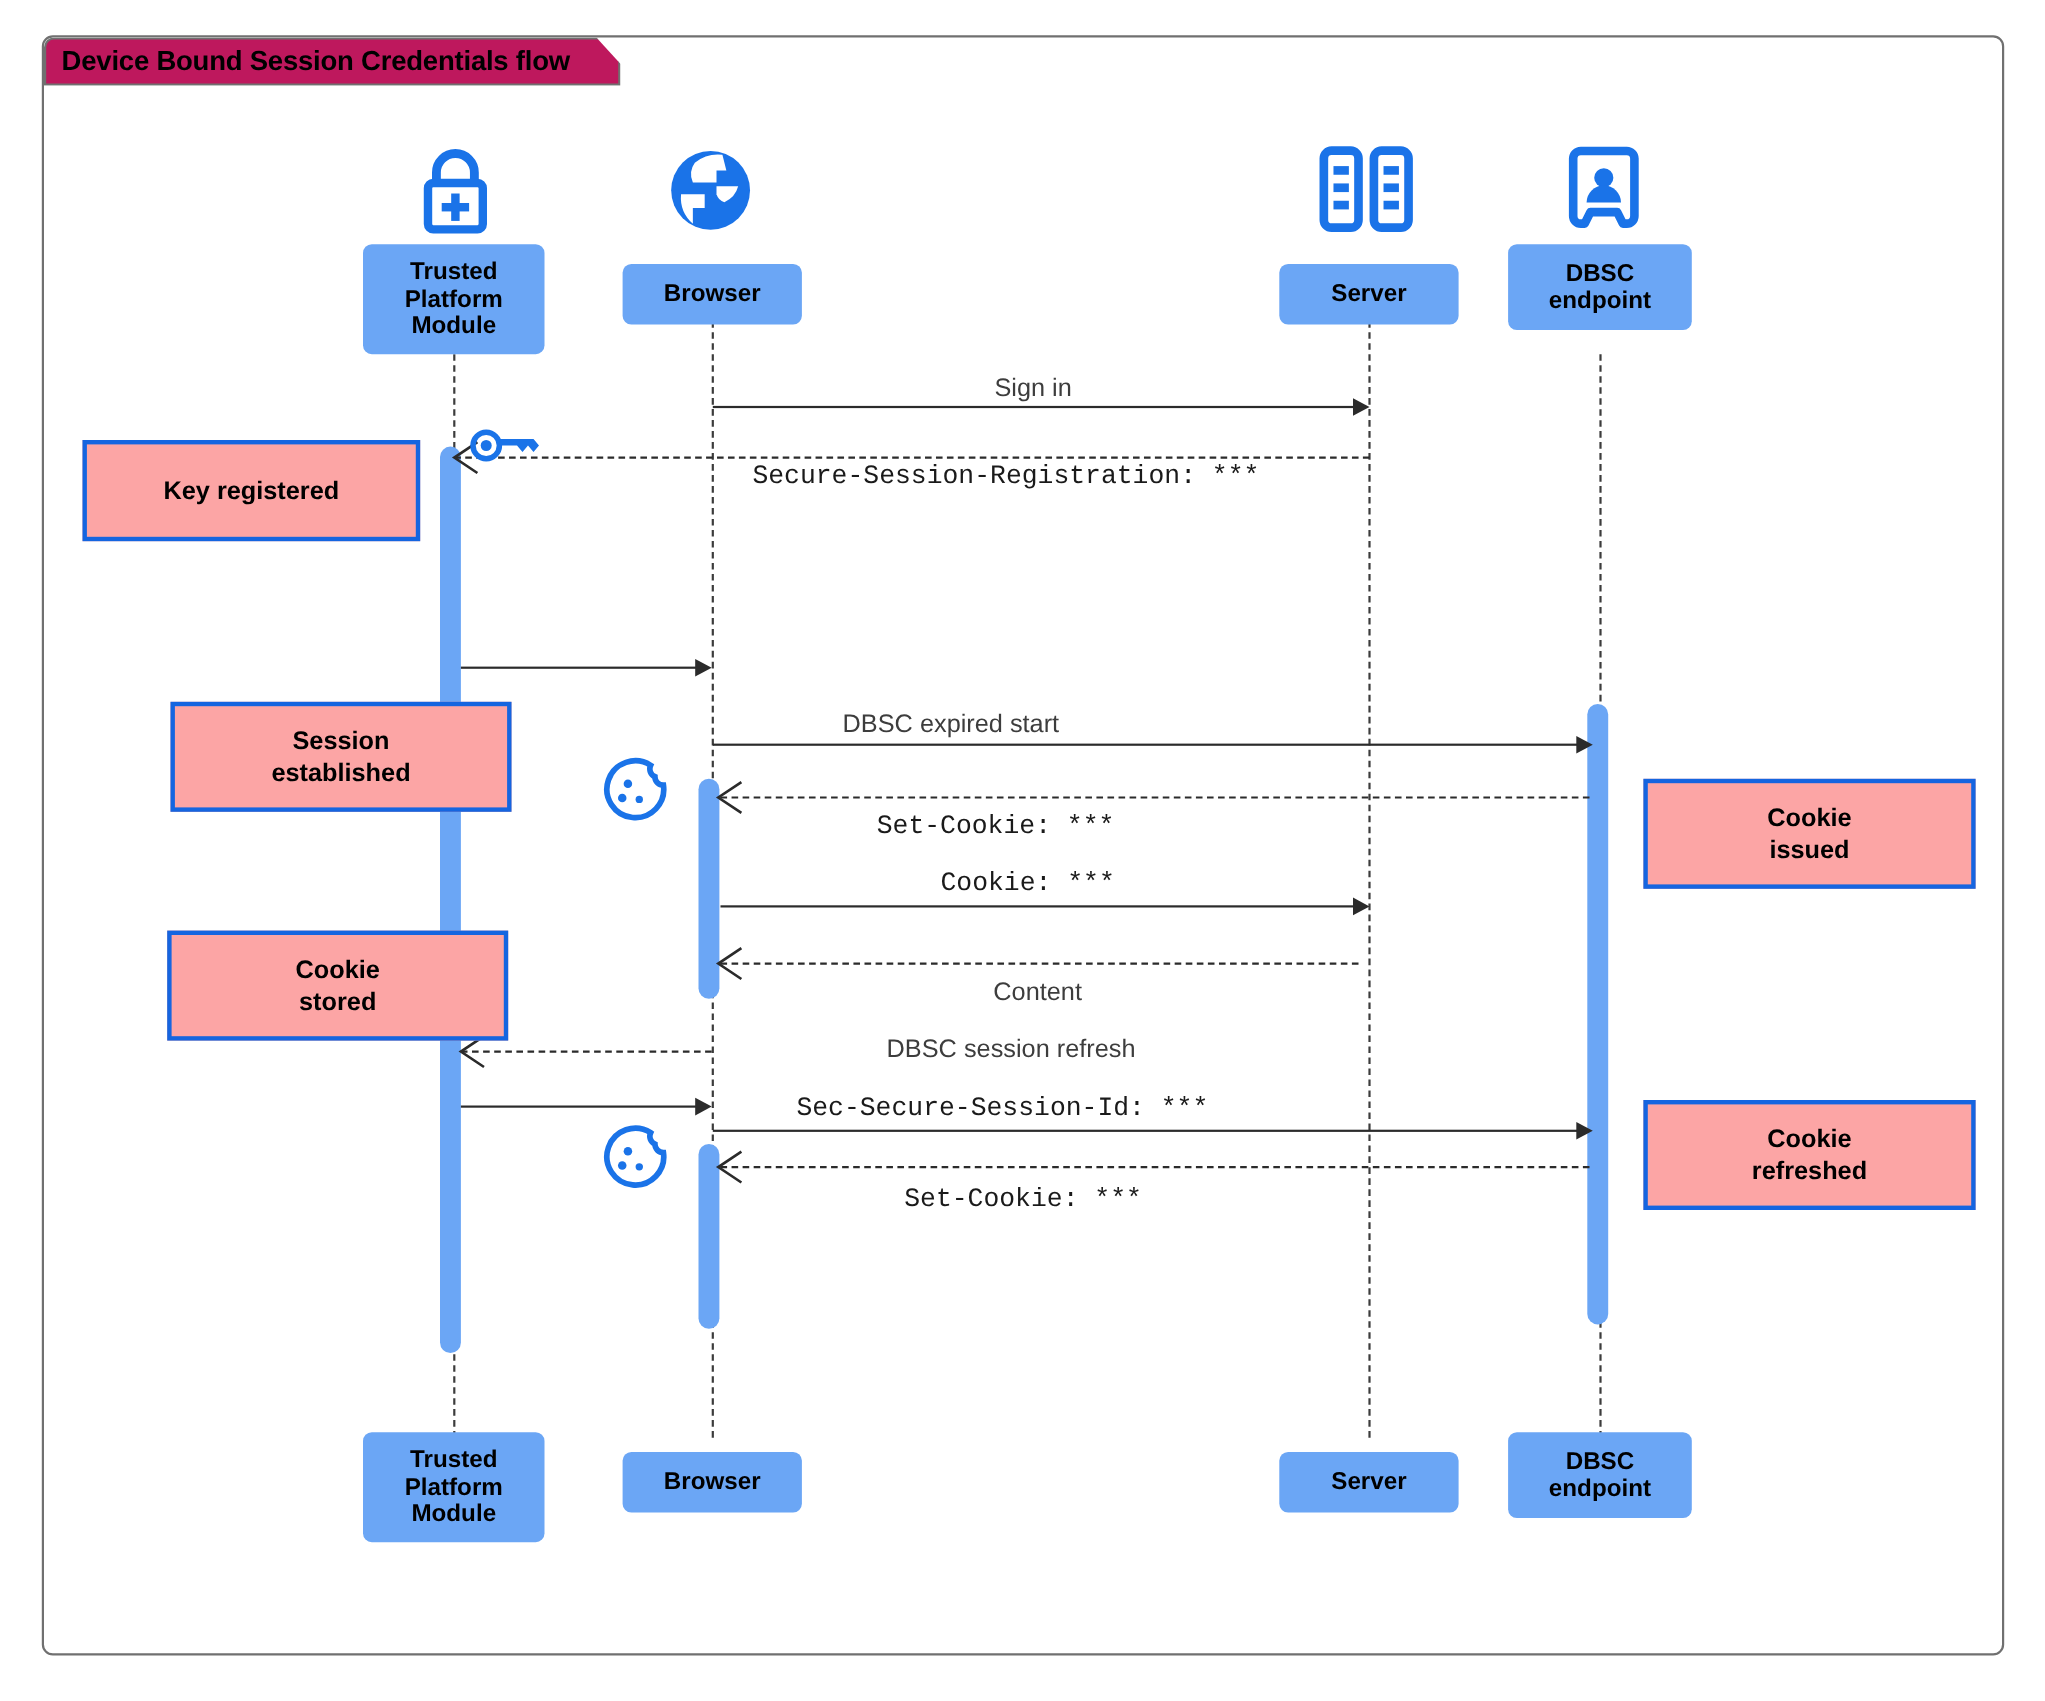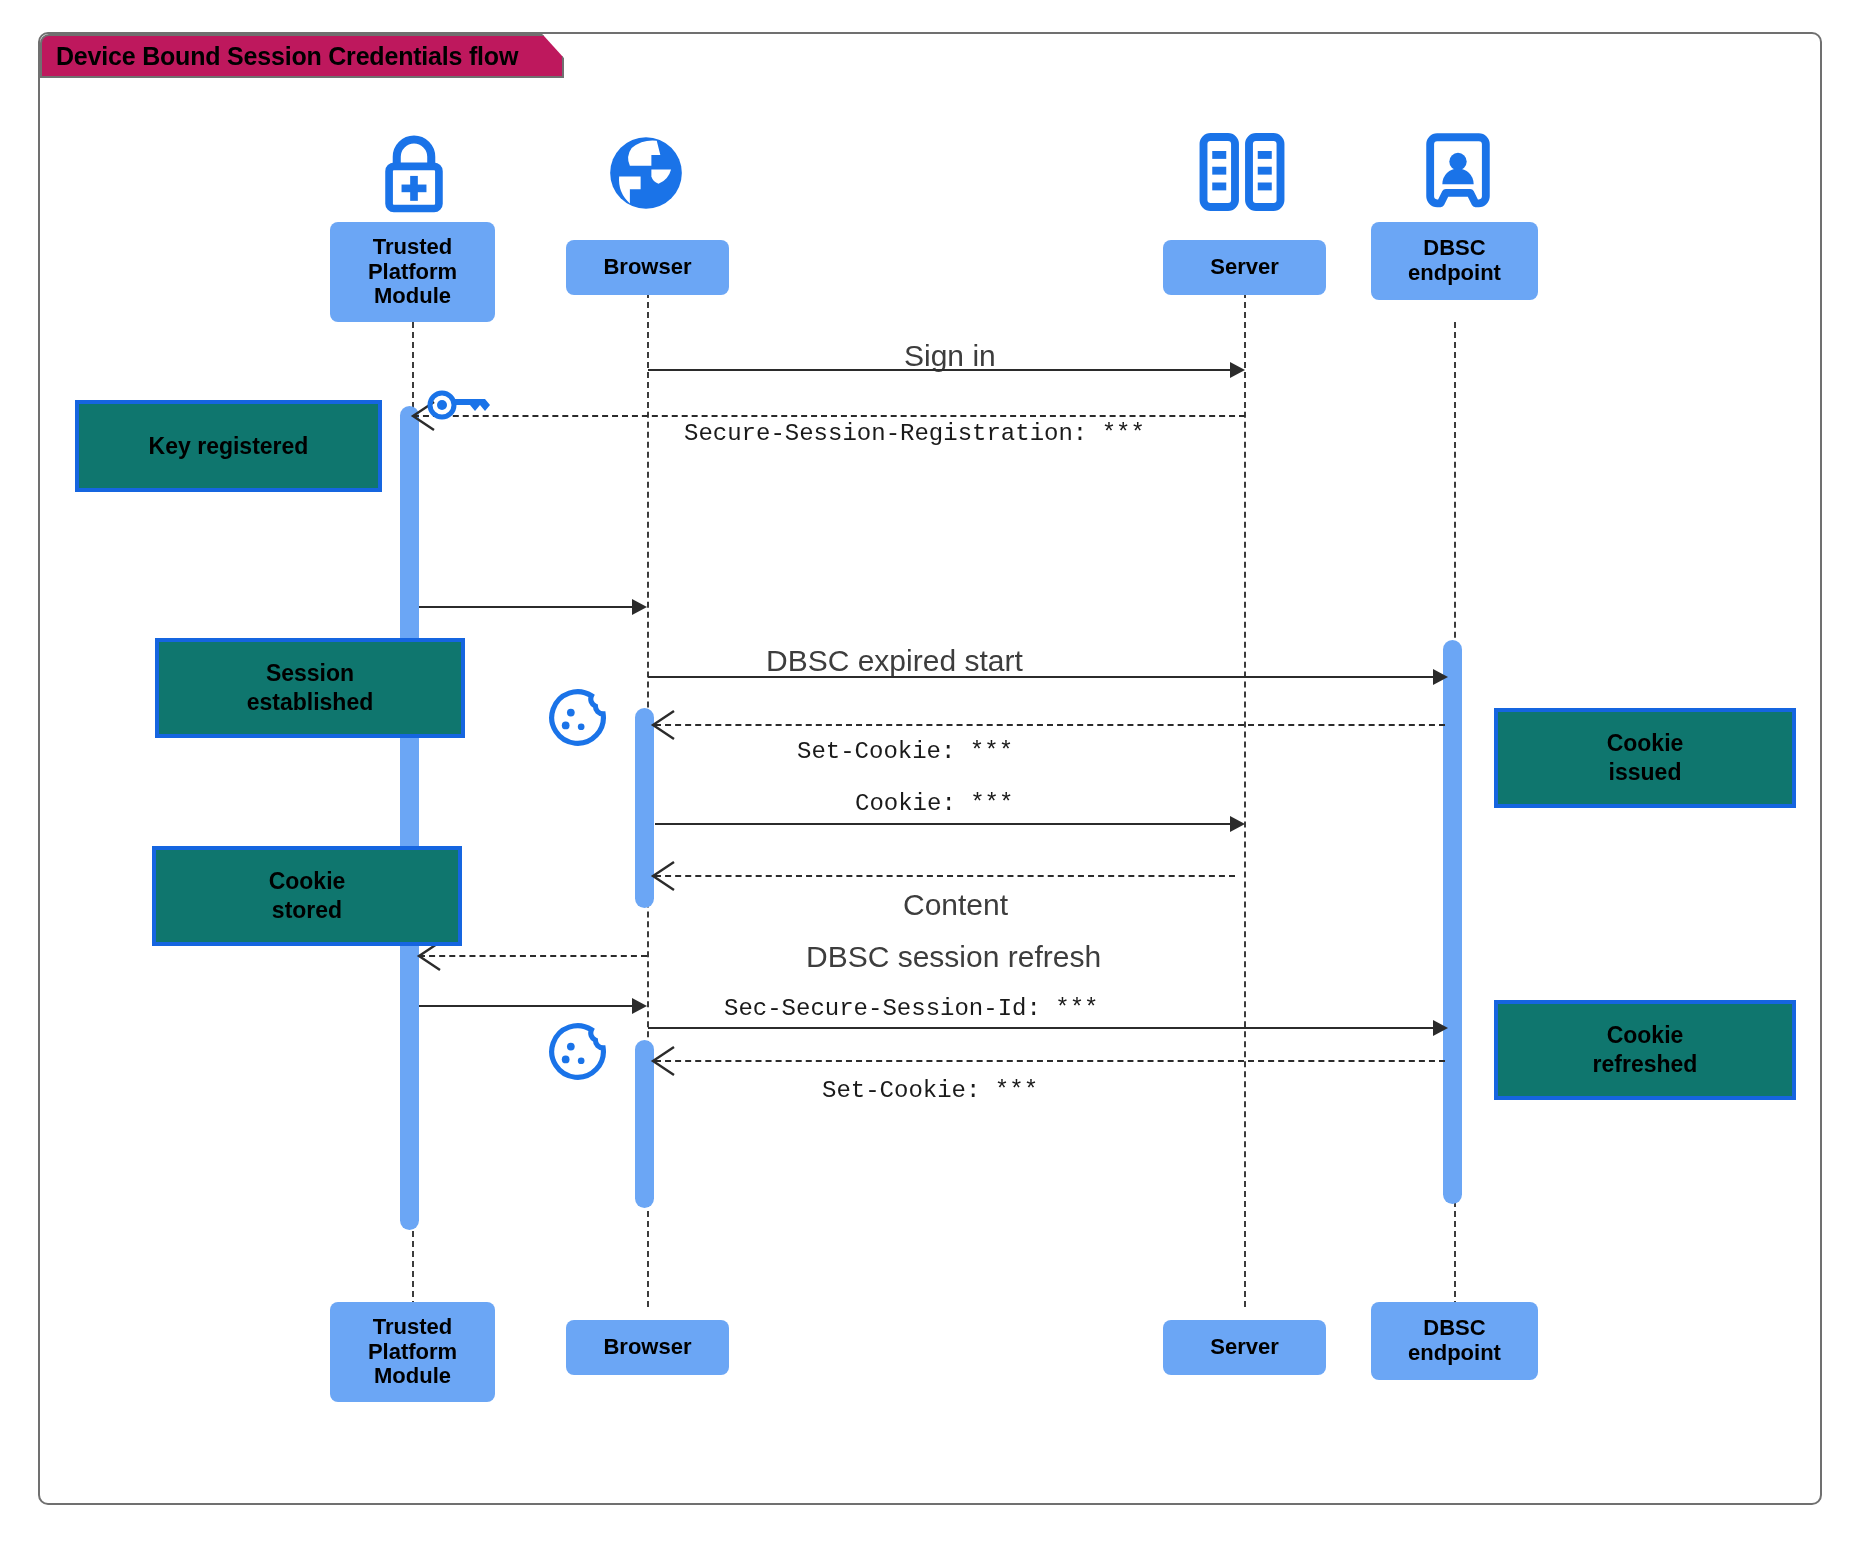--- a/index.html
+++ b/index.html
@@ -85,21 +85,21 @@
   .activation {
     position: absolute;
     width: 19px;
     background: #6BA6F5;
     border-radius: 10px;
   }
 
   
   .note {
     position: absolute;
-    background: #0f766e;
+    background: #fca5a5;
     border: 4px solid #1565E0;
     box-sizing: border-box;
     display: flex;
     align-items: center;
     justify-content: center;
     text-align: center;
     font-weight: bold;
     font-size: 23px;
     line-height: 1.25;
     color: #000000;
@@ -127,21 +127,21 @@
   .open-arrow {
     position: absolute;
   }
   .msg-label {
     position: absolute;
     color: #3a3a3a;
     white-space: nowrap;
   }
   .msg-label.sans {
     font-family: "Liberation Sans", sans-serif;
-    font-size: 30px;
+    font-size: 23px;
     color: #3d3d3d;
   }
   .msg-label.mono {
     font-family: "Liberation Mono", monospace;
     font-size: 24px;
     color: #1a1a1a;
   }
 </style>
 </head>
 <body>

